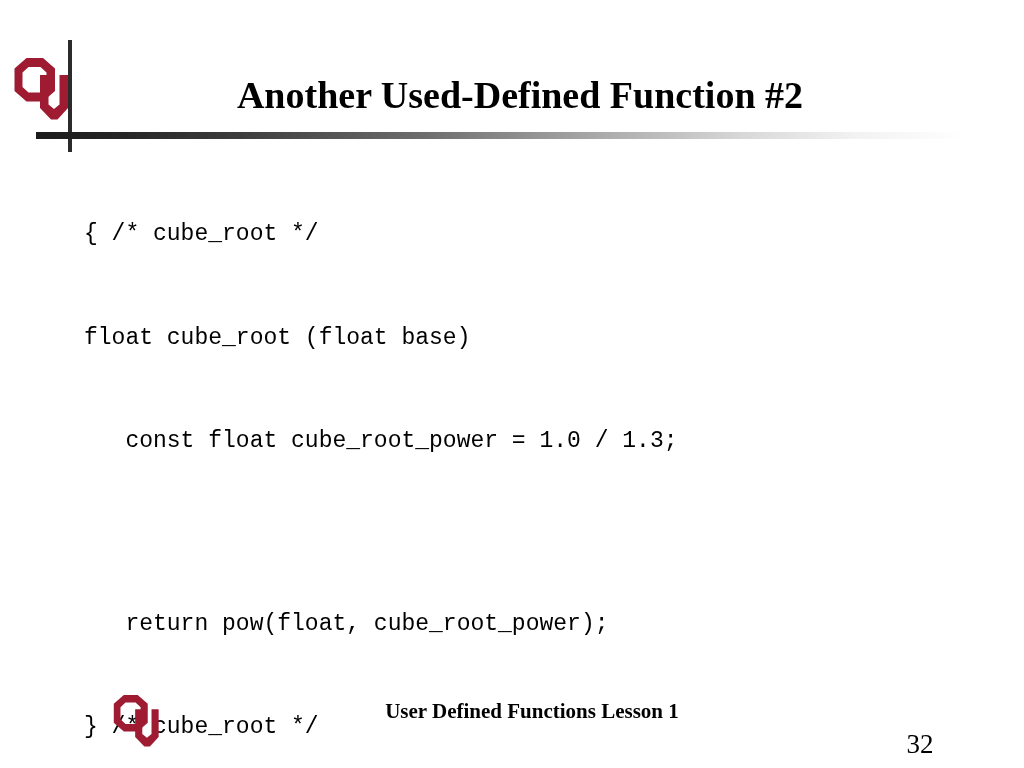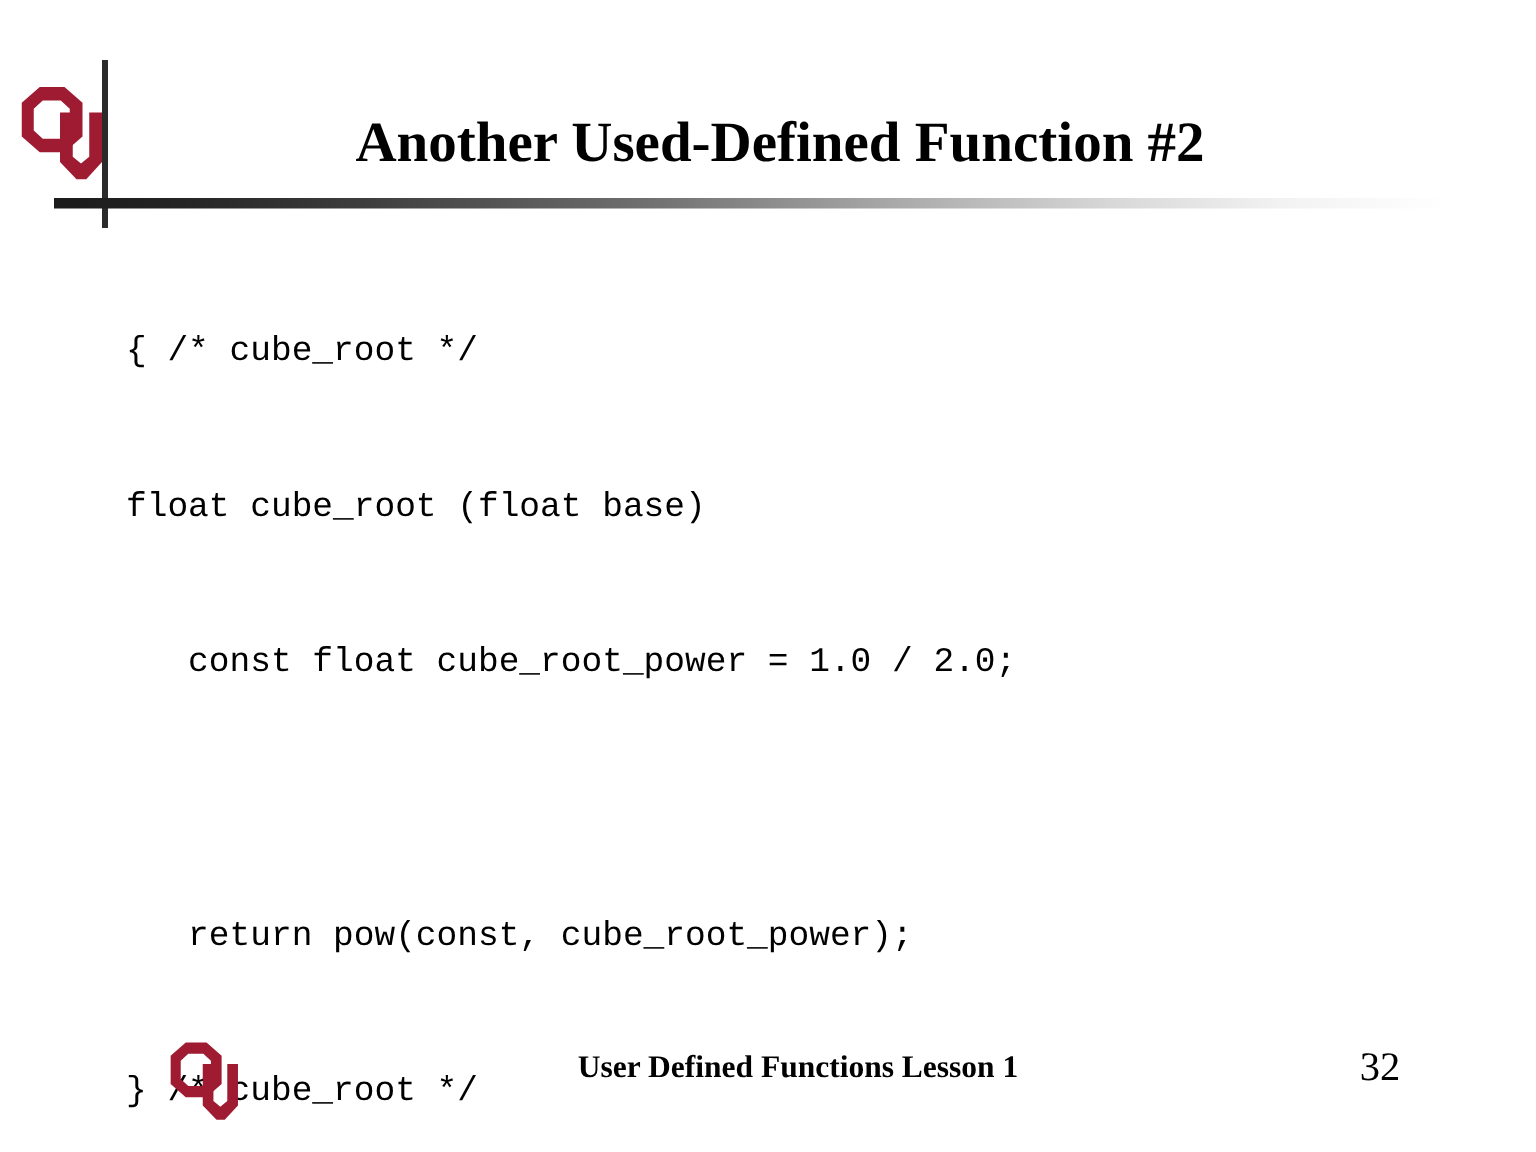--- a/index.html
+++ b/index.html
@@ -99,21 +99,21 @@
     line-height: 26px;
     font-weight: bold;
   }
   #footer-line2 {
     font-size: 17px;
     line-height: 21px;
   }
   #page-number {
     position: absolute;
     left: 880px;
-    top: 694px;
+    top: 727px;
     width: 80px;
     text-align: center;
     font-size: 27px;
     line-height: 34px;
   }
 </style>
 </head>
 <body>
 
 <div id="slide">
@@ -133,23 +133,23 @@
   <div id="header-vrule"></div>
   <div id="header-hrule"></div>
 
   <div id="slide-title">Another Used-Defined Function #2</div>
 
   <div id="body">
 
     <div class="code-block">
       <div class="code-line">{ /* cube_root */</div>
       <div class="code-line">float cube_root (float base)</div>
-      <div class="code-line">   const float cube_root_power = 1.0 / 2.0;</div>
+      <div class="code-line">   const float cube_root_power = 1.0 / 1.3;</div>
       <div class="code-gap"></div>
-      <div class="code-line">   return pow(const, cube_root_power);</div>
+      <div class="code-line">   return pow(float, cube_root_power);</div>
       <div class="code-line">} /* cube_root */</div>
     </div>
 
   </div>
 
   <div id="footer-logo" class="ou-logo">
     <svg viewBox="0 0 62 66" width="52" height="58" aria-hidden="true">
       <g fill="#9E1B32">
         <path d="M16.5 2 L33 2 L45 12.5 L45 35 L33 45.5 L16.5 45.5 L4.5 35 L4.5 12.5 Z
                  M18.5 11 L30.5 11 L36.5 16.5 L36.5 31 L30.5 36.5 L18.5 36.5 L12.5 31 L12.5 16.5 Z" fill-rule="evenodd"></path>

